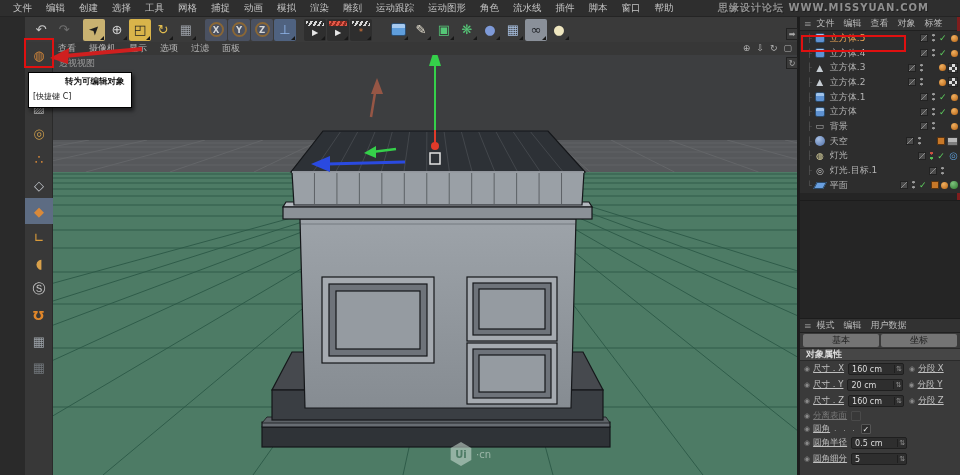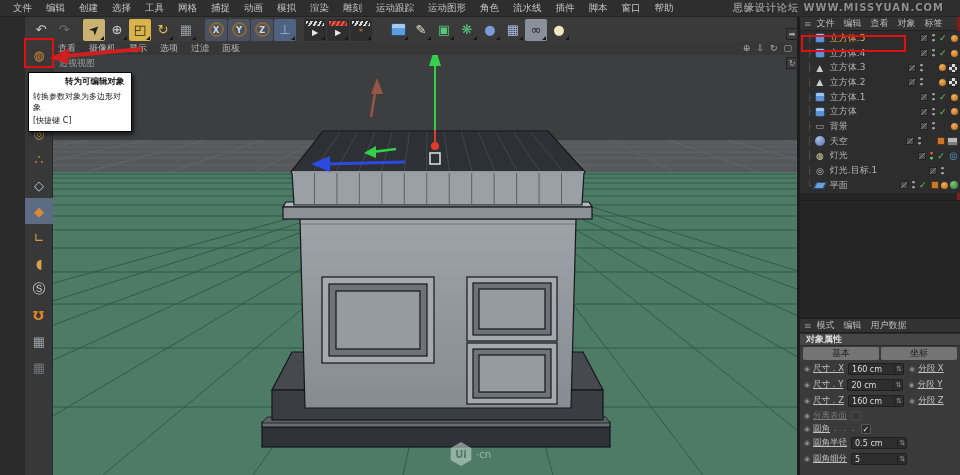--- a/index.html
+++ b/index.html
@@ -2,21 +2,21 @@
 <html><head>
 <meta charset="utf-8">
 <style>
   html,body{margin:0;padding:0;background:#1e1e1e;}
   *{box-sizing:border-box;font-family:"DejaVu Sans",sans-serif;}
   #win{position:relative;width:960px;height:475px;background:#7f1d1d;overflow:hidden;-webkit-user-select:none;user-select:none;}
 
   
   #menubar{position:absolute;left:0;top:0;width:960px;height:17px;background:#2e2e2e;border-bottom:1px solid #242424;display:flex;align-items:center;padding-left:6px;z-index:5;}
   #menubar span{color:#c4c4c4;font-size:9.5px;padding:0 7px;white-space:nowrap;cursor:default;}
-  #watermark-top{position:absolute;right:16px;top:1px;z-index:50;color:#8f8f8f;font-size:10px;font-weight:bold;letter-spacing:1px;text-shadow:1px 1px 0 #222;}
+  #watermark-top{position:absolute;right:31px;top:1px;z-index:50;color:#8f8f8f;font-size:10px;font-weight:bold;letter-spacing:1px;text-shadow:1px 1px 0 #222;}
 
   
   #toolbar{position:absolute;left:25px;top:17px;width:773px;height:25px;background:#3a3a3a;display:flex;align-items:center;padding-left:5px;z-index:4;}
   .tbi{position:relative;width:22px;height:22px;margin-right:1px;border-radius:2px;display:flex;align-items:center;justify-content:center;font-size:13px;flex:none;cursor:pointer;}
   .tbi.fly::after{content:"";position:absolute;right:1px;bottom:1px;border-left:4px solid transparent;border-bottom:4px solid #181818;}
   .tbsep{width:7px;flex:none;}
   .tbi.rot-45{transform:none}
   .tbi.rot-45 .g{transform:rotate(-45deg);display:block}
   .tbi.axis-circle .g{width:15px;height:15px;border:2px solid #8a6736;border-radius:50%;font-size:8.5px;font-weight:bold;color:#d6d6d6;display:flex;align-items:center;justify-content:center;}
   .tbi.clapper{background:#2e2e2e;}
@@ -562,25 +562,25 @@
         </div>
     </div>
     <div id="midgap"></div>
     <div id="attrs">
       <div class="pmenu" id="attr-menu">
           <span class="burger">≡</span>
           <span class="mi">模式</span>
           <span class="mi">编辑</span>
           <span class="mi">用户数据</span>
         </div>
-      <div id="attr-section">对象属性</div>
       <div id="attr-tabs">
           <div class="atab">基本</div>
           <div class="atab">坐标</div>
         </div>
+      <div id="attr-section">对象属性</div>
       <div id="attr-rows">
           <div class="arow vrow">
             <span class="akey">◉</span>
             <span class="albl">尺寸 . X</span>
             <div class="afield">
               <span class="v">160 cm</span>
               <span class="stp">⇅</span>
             </div>
             <span class="aextra">
               <span class="akey">◉</span>
@@ -647,17 +647,16 @@
 
   <div id="redbox1"></div>
   <div id="redbox2"></div>
   <svg id="arrow-svg" width="960" height="475">
     <line x1="142" y1="49" x2="64" y2="56" stroke="#d01f1f" stroke-width="4"></line>
     <polygon points="50,58 69,48 68,64" fill="#d01f1f"></polygon>
   </svg>
 
   <div id="tooltip">
     <div class="tt">转为可编辑对象</div>
-    <div class="td">转换参数对象为多边形对象</div>
     <div class="tk">[快捷键 C]</div>
   </div>
 
 </div>
 
 </body></html>

